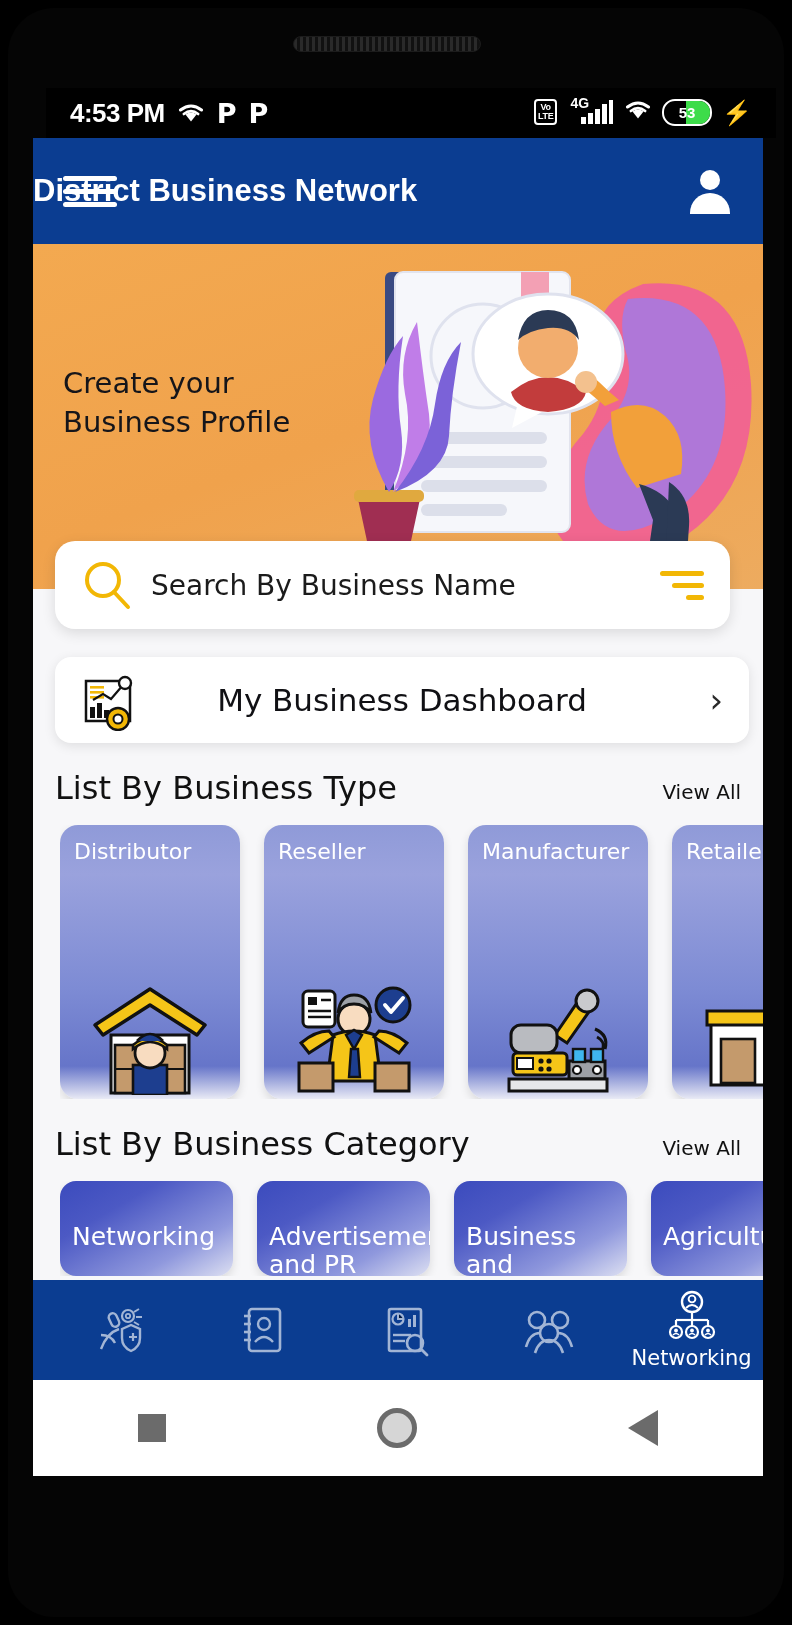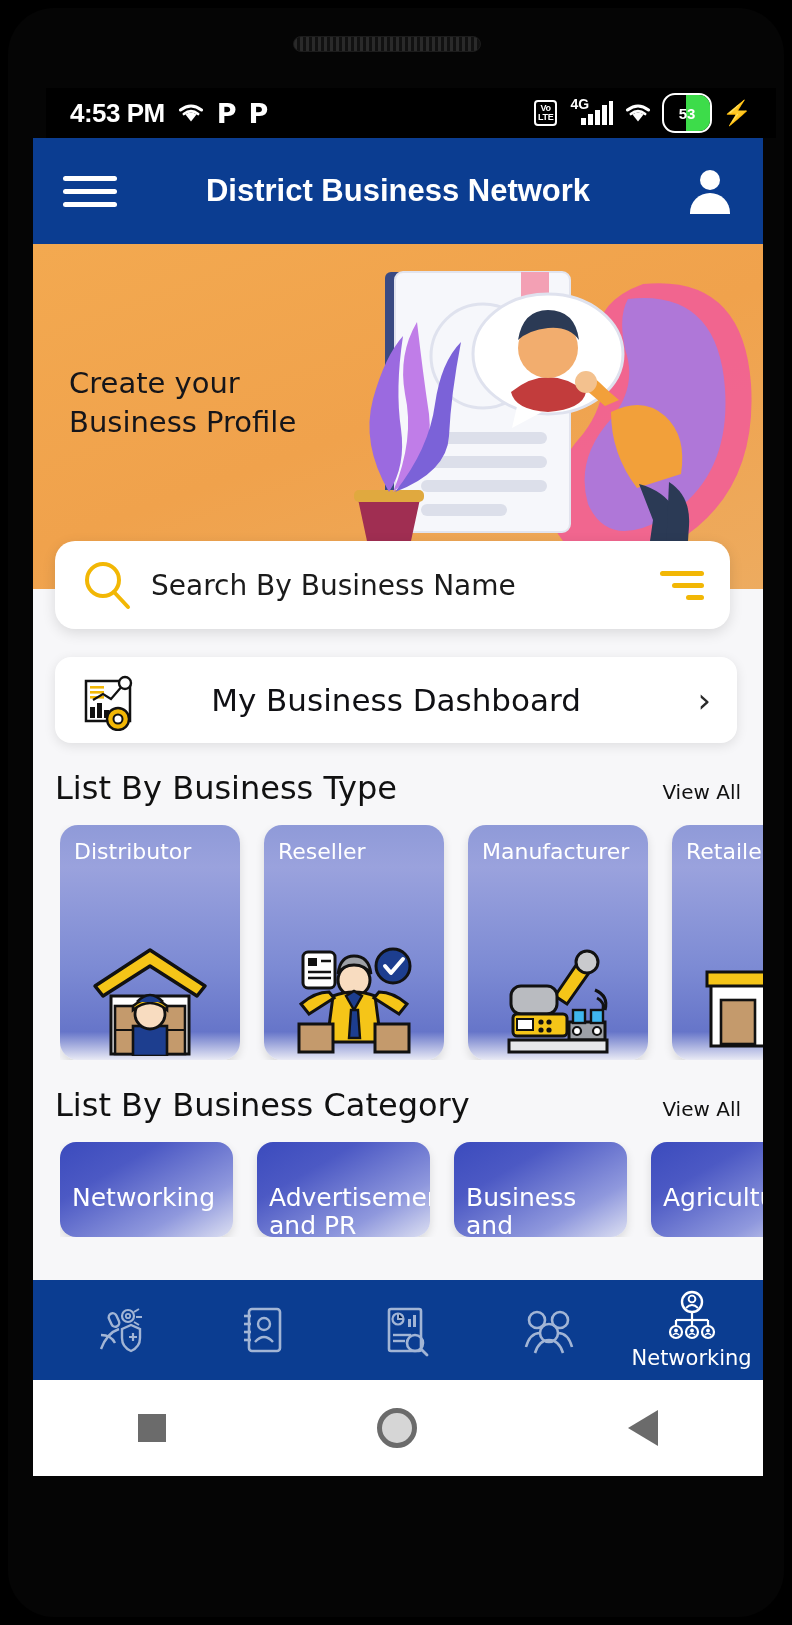--- a/index.html
+++ b/index.html
@@ -38,33 +38,33 @@
     position: absolute;
     left: 46px; top: 88px;
     width: 730px; height: 50px;
     background: #000;
     display: flex;
     align-items: center;
     padding: 0 24px;
     color: #fff;
   }
   #status-left { display: flex; align-items: center; gap: 12px; }
-  #status-right { margin-left: auto; display: flex; align-items: center; gap: 10px; }
+  #status-right { margin-left: auto; display: flex; align-items: flex-start; gap: 10px; }
   .clock { font-size: 26px; font-weight: bold; letter-spacing: -0.5px; }
   .sb-icon { display: inline-flex; align-items: center; justify-content: center; }
   .p-glyph { font-size: 27px; font-weight: bold; line-height: 1; font-family: "DejaVu Sans", sans-serif; }
   .volte-box {
     border: 2px solid #fff; border-radius: 4px;
     font-size: 9px; line-height: 9px; font-weight: bold;
     padding: 2px 2px; text-align: center; letter-spacing: -0.3px;
   }
   .net-label { font-size: 14px; font-weight: bold; position: relative; top: -9px; left: 3px; }
   .battery-pill {
     position: relative;
-    width: 50px; height: 40px;
+    width: 50px; height: 27px;
     border: 2.5px solid #fff; border-radius: 13px;
     display: flex; align-items: center; justify-content: center;
     overflow: hidden;
   }
   .battery-fill {
     position: absolute; right: 0; top: 0; bottom: 0;
     width: 53%; background: #3ddc4a;
   }
   .battery-num { position: relative; z-index: 2; font-size: 15px; font-weight: bold; color: #fff; }
   .bolt { font-size: 24px; }
@@ -86,21 +86,20 @@
     padding: 0 30px;
     position: relative;
   }
   #hamburger-btn { width: 54px; cursor: pointer; }
   #hamburger-btn span {
     display: block; height: 5px; background: #fff;
     border-radius: 3px; margin: 8px 0;
   }
   #app-title {
     position: absolute; left: 0; right: 0;
-    text-align: center;
     color: #fff; font-size: 31px; font-weight: bold;
     pointer-events: none;
   }
   #profile-btn { margin-left: auto; z-index: 2; }
   .avatar-glyph { width: 46px; height: 46px; position: relative; }
   .avatar-glyph .head {
     position: absolute; left: 13px; top: 2px;
     width: 20px; height: 20px; border-radius: 50%; background: #fff;
   }
   .avatar-glyph .body {
@@ -110,21 +109,21 @@
   }
 
   
   #banner {
     position: relative;
     height: 345px;
     background: linear-gradient(160deg, #f3a950 0%, #f0a24c 50%, #edab5f 100%);
     overflow: hidden;
   }
   #banner-title {
-    position: absolute; left: 36px; top: 120px;
+    position: absolute; left: 30px; top: 120px;
     font-size: 29px; line-height: 1.33;
     color: #15151a;
     font-family: "DejaVu Sans", sans-serif;
     white-space: pre-line;
     z-index: 3;
   }
   #banner-dots {
     position: absolute; left: 30px; bottom: 22px;
     display: flex; gap: 14px; z-index: 4;
   }
@@ -156,21 +155,21 @@
   #filter-icon i {
     display: block; height: 5px; background: #f2b705;
     border-radius: 3px; margin: 7px 0 7px auto;
   }
   #filter-icon i:nth-child(1) { width: 44px; }
   #filter-icon i:nth-child(2) { width: 32px; }
   #filter-icon i:nth-child(3) { width: 18px; }
 
   
   #dashboard-card {
-    margin: 28px 26px 0 22px;
+    margin: 28px 14px 0 22px;
     height: 86px; background: #fff;
     border-radius: 16px;
     box-shadow: 0 3px 12px rgba(0,0,0,0.10);
     display: flex; align-items: center;
     padding: 0 26px;
     position: relative;
   }
   #dash-icon { width: 62px; height: 62px; flex: 0 0 62px; }
   #dash-label {
     position: absolute; left: 0; right: 0; text-align: center;
@@ -192,21 +191,21 @@
   .view-all { margin-left: auto; font-size: 20px; color: #111; font-family: "DejaVu Sans", sans-serif; }
 
   
   .card-row {
     display: flex; gap: 24px;
     margin: 18px 0 0 27px;
     overflow: hidden;
   }
   .type-card {
     flex: 0 0 180px;
-    height: 235px;
+    height: 274px;
     border-radius: 18px;
     background: linear-gradient(to bottom, #8f9ad8 0%, #9aa2dd 18%, #7d8bd4 60%, #6675c9 88%, #e9eaf5 100%);
     box-shadow: 0 4px 10px rgba(0,0,0,0.12);
     position: relative;
     overflow: hidden;
   }
   .type-card .label {
     position: absolute; left: 14px; top: 14px;
     color: #fff; font-size: 22px;
     font-family: "DejaVu Sans", sans-serif;

